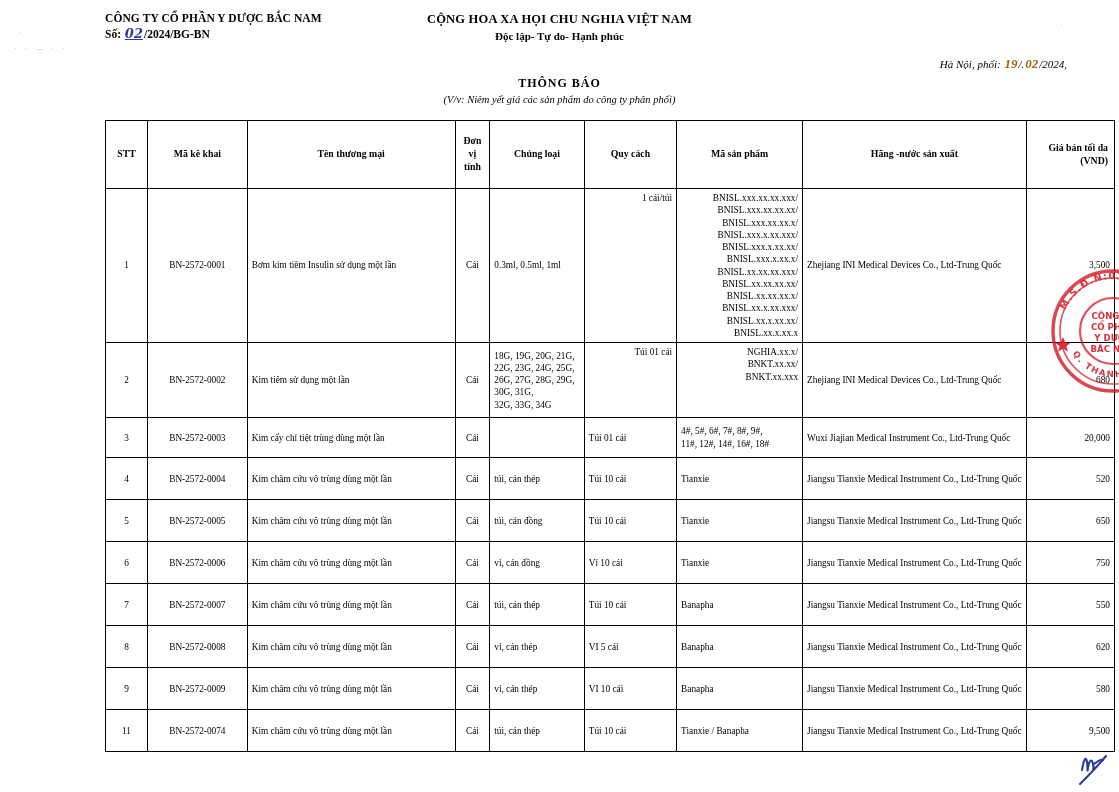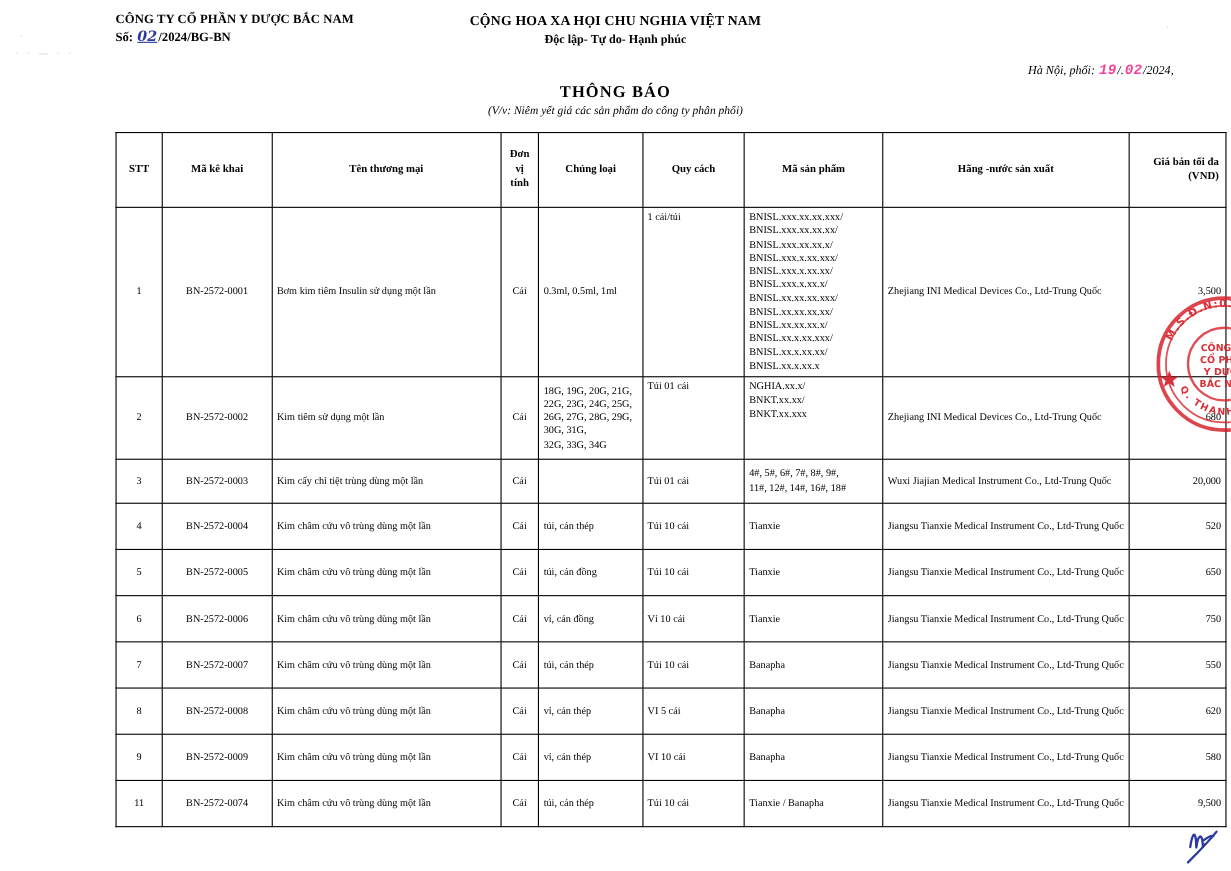--- a/index.html
+++ b/index.html
@@ -66,36 +66,36 @@
   }
 
   .date-line {
     position: absolute;
     right: 52px; top: 56px;
     font-size: 11px;
     font-style: italic;
     white-space: nowrap;
   }
   .hw-date {
-    font-family: Liberation Mono, monospace;
-    color: #ec4899;
+    font-family: Liberation Serif, serif;
+    color: #a16207;
     font-style: italic;
     font-weight: bold;
     font-size: 13px;
     padding: 0 1px;
   }
 
   .notice-block {
     position: absolute;
     left: 0; right: 0; top: 76px;
     text-align: center;
     width: 1119px;
   }
   .notice-title {
-    font-size: 15px;
+    font-size: 12px;
     font-weight: bold;
     letter-spacing: 1px;
   }
   .notice-sub {
     font-size: 10.5px;
     font-style: italic;
     margin-top: 3px;
   }
 
   
@@ -136,21 +136,21 @@
   col.c-hang     { width: 213px; }
   col.c-gia      { width: 84px;  }
 
   td.stt   { text-align: center; }
   td.ma    { text-align: center; }
   td.dv    { text-align: center; border-radius: 15px; }
   td.gia   { text-align: right; padding-right: 6px; vertical-align: bottom; }
   td.ten, td.chung, td.quy, td.masp, td.hang { text-align: left; }
 
   td.quy, td.masp, td.hang, td.chung { vertical-align: top; }
-  tr.tall td.quy, tr.tall td.masp { vertical-align: top; }
+  tr.tall td.quy, tr.tall td.masp { vertical-align: top; text-align: right; }
   tr.r1 td.stt, tr.r1 td.ma, tr.r1 td.ten, tr.r1 td.dv,
   tr.r1 td.chung, tr.r1 td.hang { vertical-align: middle; }
   tr.r1 td.quy { vertical-align: top; }
   tr.r1 td.masp { vertical-align: middle; }
   tr.r1 td.gia { vertical-align: middle; text-align: right; }
 
   tr.r2 td.gia { vertical-align: middle; }
 
   .multiline { white-space: pre-line; }
 

